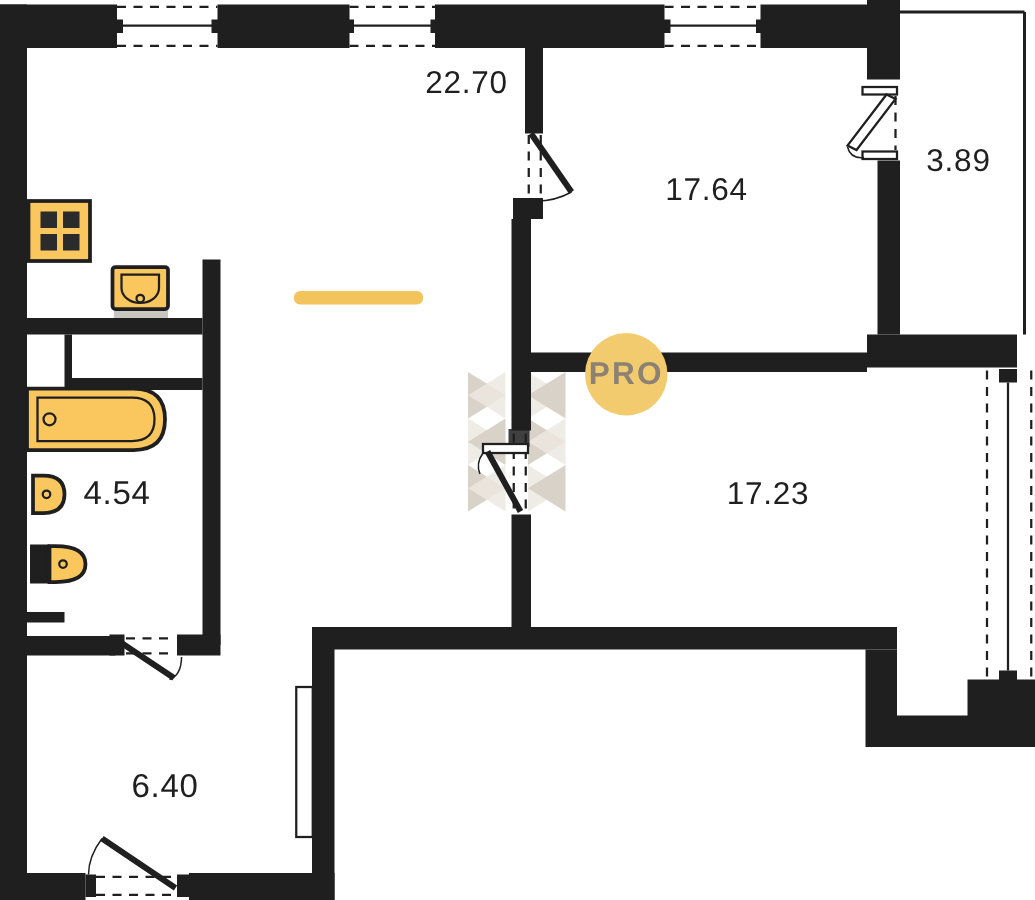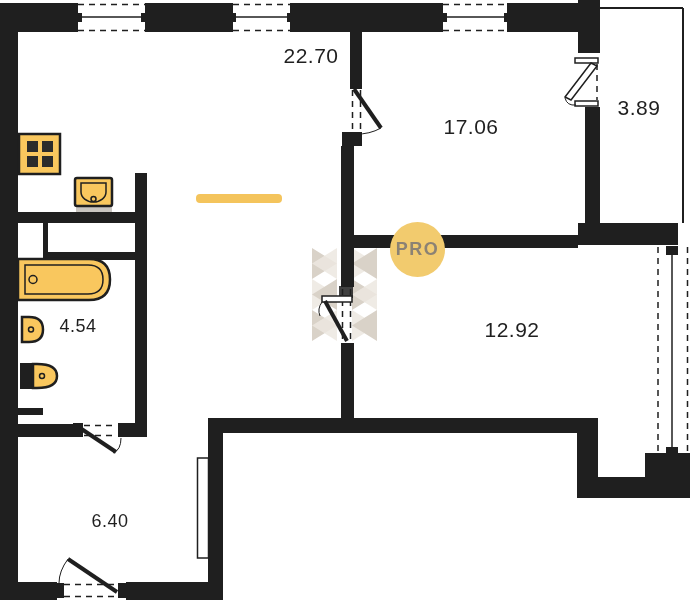--- a/index.html
+++ b/index.html
@@ -13,28 +13,28 @@
   .leaf{stroke:var(--wall);stroke-width:4;fill:none;}
   .arc{stroke:var(--wall);stroke-width:1;fill:none;}
   .fix{fill:var(--fixture);stroke:var(--wall);stroke-width:2.5;}
   .fix-thin{fill:none;stroke:var(--wall);stroke-width:1.5;}
   .fix-dark{fill:var(--fixture-dark);}
   .wm-a{fill:var(--watermark-a);}
   .wm-b{fill:var(--watermark-b);opacity:.85;}
   .frame{fill:#fff;stroke:var(--wall);stroke-width:1.5;}
   .label{position:absolute;transform:translate(-50%,0);color:var(--text);
          font-size:21px;letter-spacing:.5px;white-space:nowrap;}
-  .label.small{font-size:18px;}
+  .label.small{font-size:22px;}
   .total-bar{position:absolute;left:196px;top:194px;width:86px;height:9px;
              background:var(--accent);border-radius:4px;}
   .total-area{position:absolute;left:196px;top:208px;font-size:28px;font-weight:bold;
               color:var(--text);letter-spacing:.5px;}
   .pro-badge{position:absolute;left:390px;top:222px;width:55px;height:55px;
              border-radius:50%;background:var(--badge-bg);display:flex;
-             align-items:center;justify-content:center;font-size:18px;font-weight:bold;
+             align-items:center;justify-content:center;font-size:21px;font-weight:bold;
              color:var(--badge-text);letter-spacing:1.5px;}
 </style>
 </head>
 <body>
 
 <div id="plan">
 
 <svg width="690" height="600" viewBox="0 0 690 600">
 
   <g>
@@ -186,22 +186,22 @@
     <circle class="fix-thin" cx="31" cy="329.5" r="2.5"></circle>
   </g>
   <g>
     <rect class="wall" x="20" y="363" width="13" height="26"></rect>
     <path class="fix" d="M33,364 H37 Q57,364 57,376 Q57,388 37,388 H33 Z" stroke-width="2"></path>
     <circle class="fix-thin" cx="42" cy="376" r="2.5"></circle>
   </g>
 </svg>
 
   <div class="label" style="left:311px;top:44px;">22.70</div>
-  <div class="label" style="left:471px;top:115px;">17.06</div>
+  <div class="label" style="left:471px;top:115px;">17.64</div>
   <div class="label" style="left:639px;top:96px;">3.89</div>
-  <div class="label" style="left:512px;top:318px;">12.92</div>
+  <div class="label" style="left:512px;top:318px;">17.23</div>
   <div class="label small" style="left:78px;top:316px;">4.54</div>
   <div class="label small" style="left:110px;top:495px;margin-top:16px;">6.40</div>
 
   <div class="total-bar"></div>
 
   <div class="pro-badge">PRO</div>
 </div>
 
 </body></html>

